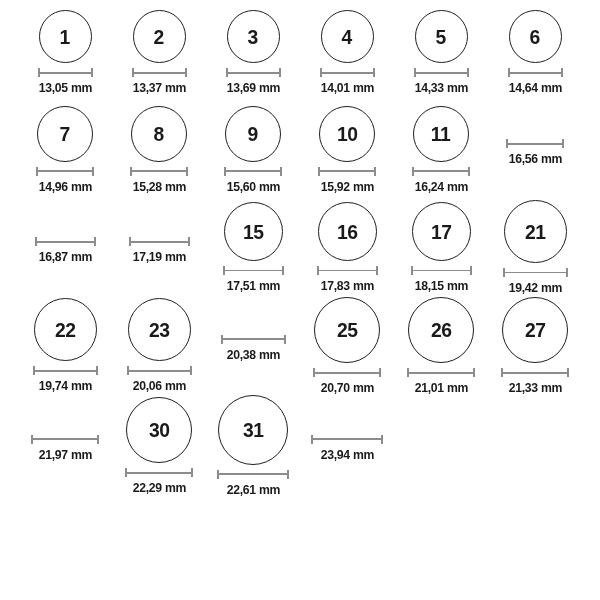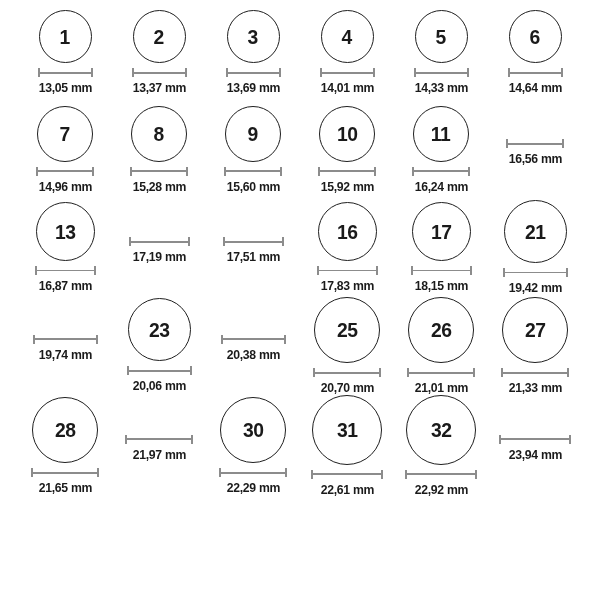--- a/index.html
+++ b/index.html
@@ -156,31 +156,31 @@
       </div>
     <div class="ruler"></div>
     <div class="mm">16,24 mm</div>
   </div>
   <div class="cell r2">
     <div class="ruler"></div>
     <div class="mm">16,56 mm</div>
   </div>
 
   <div class="cell r3">
-    <div class="circle">
-        <span class="num">13</span>
-      </div>
     <div class="ruler"></div>
     <div class="mm">16,87 mm</div>
   </div>
   <div class="cell r3">
     <div class="ruler"></div>
     <div class="mm">17,19 mm</div>
   </div>
   <div class="cell r3">
+    <div class="circle">
+        <span class="num">15</span>
+      </div>
     <div class="ruler"></div>
     <div class="mm">17,51 mm</div>
   </div>
   <div class="cell r3">
     <div class="circle">
         <span class="num">16</span>
       </div>
     <div class="ruler"></div>
     <div class="mm">17,83 mm</div>
   </div>
@@ -193,20 +193,23 @@
   </div>
 
   <div class="cell r4">
     <div class="circle">
         <span class="num">21</span>
       </div>
     <div class="ruler"></div>
     <div class="mm">19,42 mm</div>
   </div>
   <div class="cell r4">
+    <div class="circle">
+        <span class="num">22</span>
+      </div>
     <div class="ruler"></div>
     <div class="mm">19,74 mm</div>
   </div>
   <div class="cell r4">
     <div class="circle">
         <span class="num">23</span>
       </div>
     <div class="ruler"></div>
     <div class="mm">20,06 mm</div>
   </div>
@@ -230,50 +233,36 @@
     <div class="mm">21,01 mm</div>
   </div>
   <div class="cell r5">
     <div class="circle">
         <span class="num">27</span>
       </div>
     <div class="ruler"></div>
     <div class="mm">21,33 mm</div>
   </div>
   <div class="cell r5">
-    <div class="circle">
-        <span class="num">28</span>
-      </div>
-    <div class="ruler"></div>
-    <div class="mm">21,65 mm</div>
-  </div>
-  <div class="cell r5">
     <div class="ruler"></div>
     <div class="mm">21,97 mm</div>
   </div>
   <div class="cell r5">
     <div class="circle">
         <span class="num">30</span>
       </div>
     <div class="ruler"></div>
     <div class="mm">22,29 mm</div>
   </div>
 
   <div class="cell r6">
     <div class="circle">
         <span class="num">31</span>
       </div>
     <div class="ruler"></div>
     <div class="mm">22,61 mm</div>
   </div>
   <div class="cell r6">
-    <div class="circle">
-        <span class="num">32</span>
-      </div>
-    <div class="ruler"></div>
-    <div class="mm">22,92 mm</div>
-  </div>
-  <div class="cell r6">
     <div class="ruler"></div>
     <div class="mm">23,94 mm</div>
   </div>
 
 </div>
 
 </body></html>

